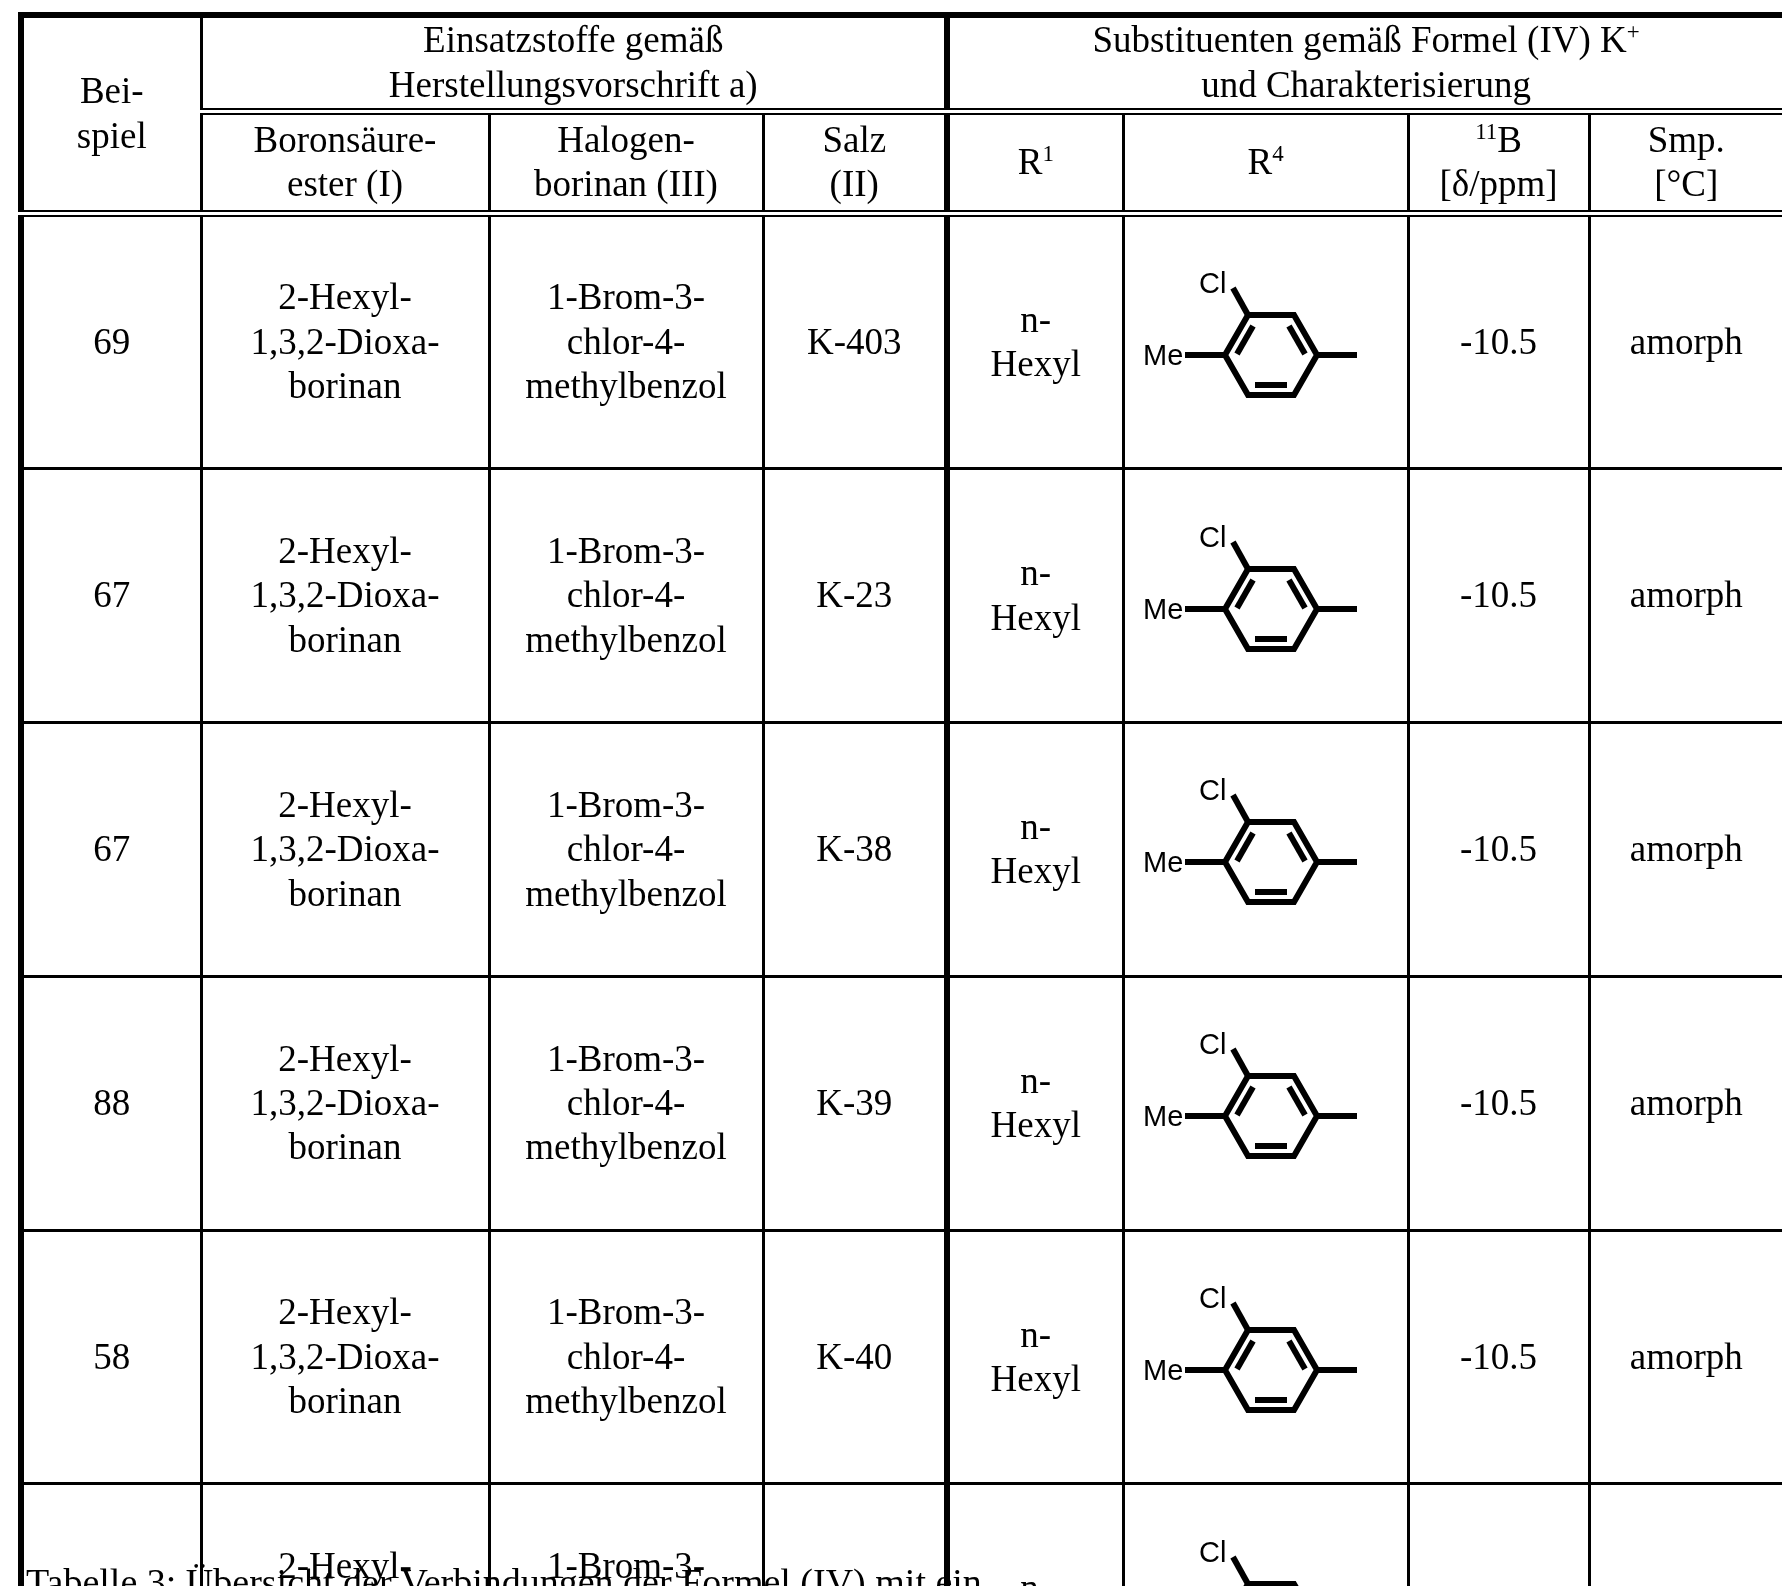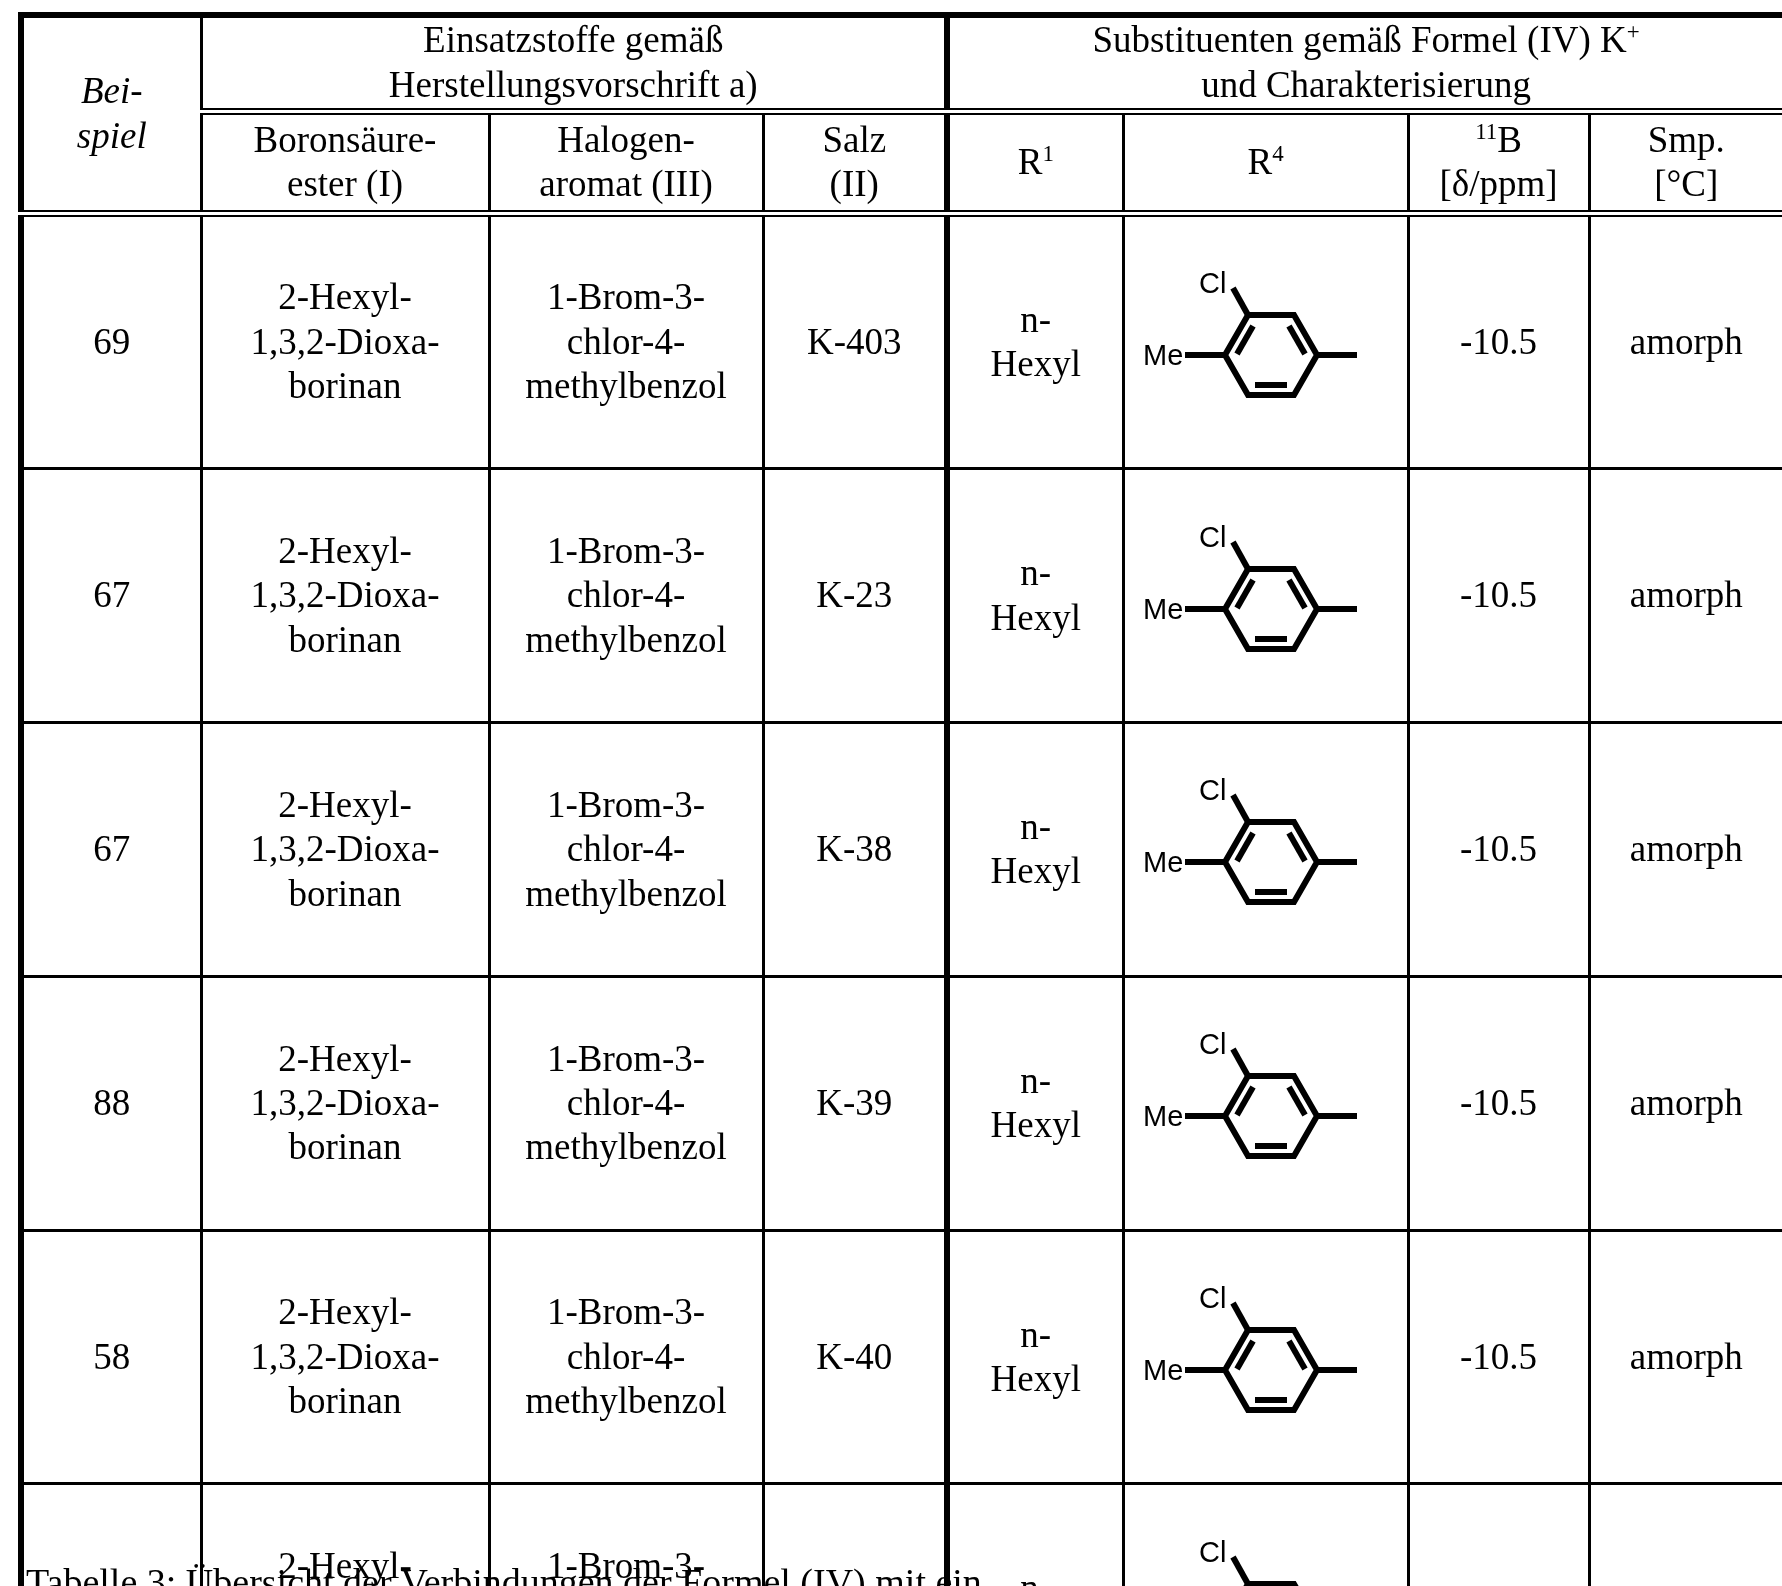--- a/index.html
+++ b/index.html
@@ -26,21 +26,21 @@
     vertical-align: middle;
     font-weight: normal;
     font-size: 37px;
     line-height: 1.2;
     white-space: pre-line;
     padding: 0;
     overflow: hidden;
   }
   tr.group-row th { height: 96px; border-bottom: 7px double #000; }
   tr.sub-row th   { height: 102px; border-bottom: 7px double #000; }
-  th.beispiel-head { border-bottom: 6px solid #000; font-style: italic; }
+  th.beispiel-head { border-bottom: 6px solid #000; }
   tbody tr { height: 166px; }
   .group-sep { border-left: 6px solid #000; }
   sup { font-size: 62%; vertical-align: super; line-height: 0; }
 
   svg.benzene { display: block; margin: 0 auto; }
   svg.benzene .bond { stroke: #000; stroke-width: 6; fill: none; }
   svg.benzene text.atom {
     font-family: "Liberation Sans", sans-serif;
     font-size: 29px; fill: #000;
   }
@@ -74,21 +74,21 @@
 spiel</th>
         <th colspan="3">Einsatzstoffe gemäß
 Herstellungsvorschrift a)</th>
         <th colspan="4" class="group-sep"><span>Substituenten gemäß Formel (IV) K</span><sup>+</sup>
 <span>und Charakterisierung</span></th>
       </tr>
       <tr class="sub-row">
         <th>Boronsäure-
 ester (I)</th>
         <th>Halogen-
-aromat (III)</th>
+borinan (III)</th>
         <th>Salz
 (II)</th>
         <th class="group-sep"><span>R</span><sup>1</sup></th>
         <th><span>R</span><sup>4</sup></th>
         <th><sup>11</sup><span>B</span>
 <span>[δ/ppm]</span></th>
         <th>Smp.
 [°C]</th>
       </tr>
     </thead>

